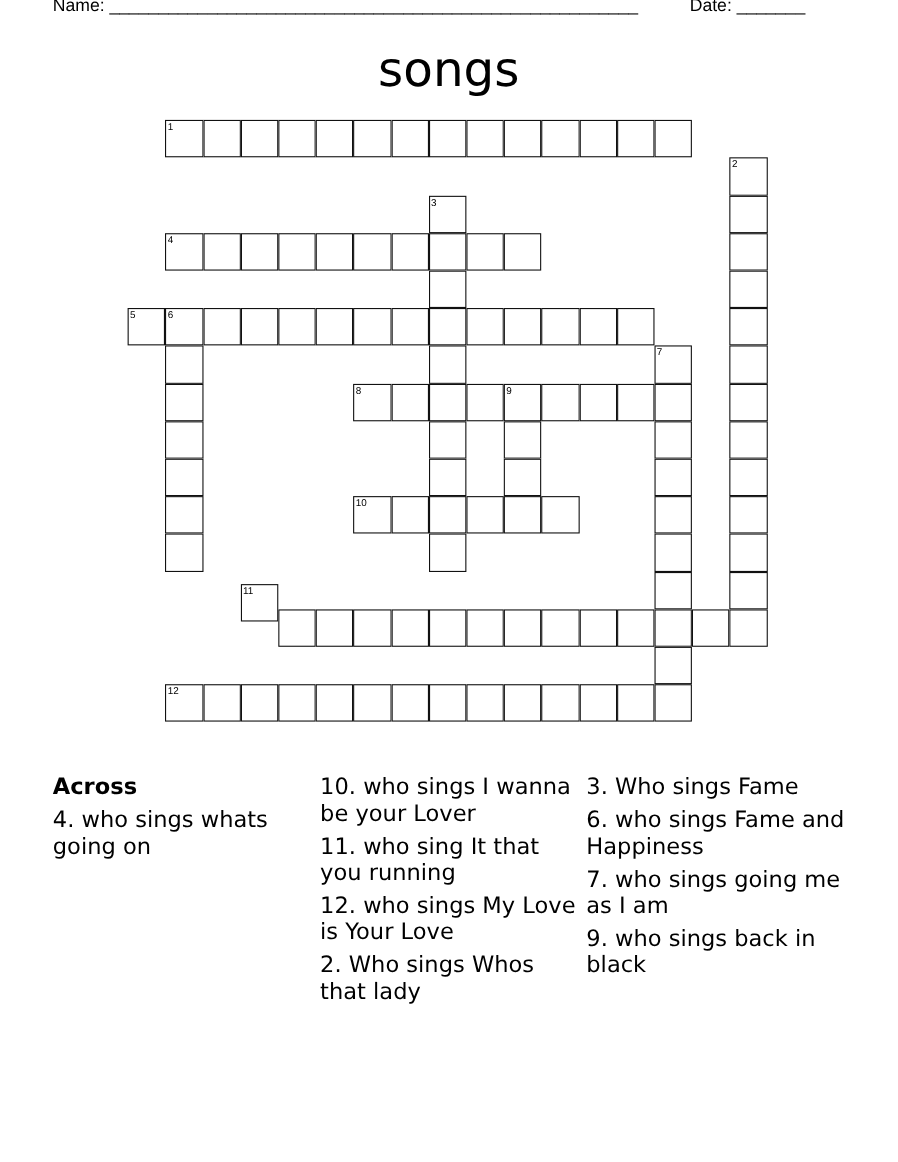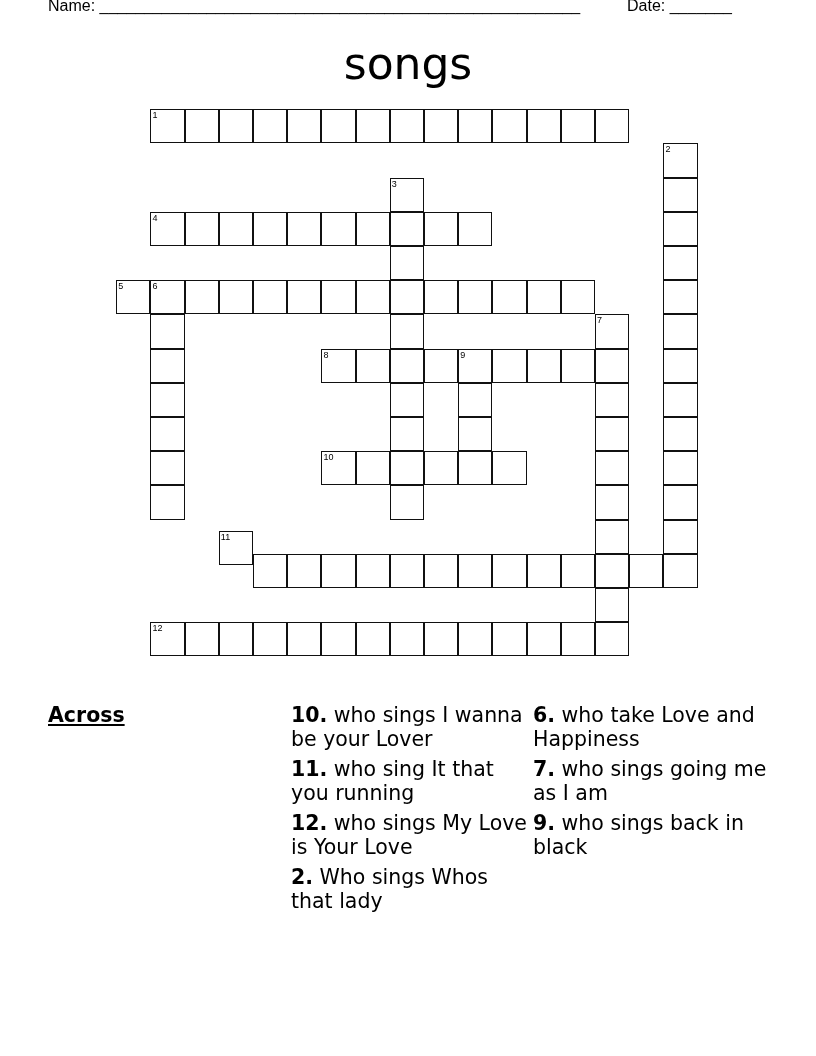--- a/index.html
+++ b/index.html
@@ -7,22 +7,22 @@
   .hdr { position:absolute; top:-3px; font-family:"Liberation Sans", sans-serif; font-size:16px; }
   .hdr.name { left:48px; }
   .hdr.date { left:627px; }
   .title { position:absolute; top:36px; left:0; width:816px; text-align:center; font-family:"DejaVu Sans", sans-serif; font-size:44px; line-height:56px; }
   #grid { position:absolute; left:117px; top:110px; }
   .cell { position:absolute; width:34.2px; height:34.2px; box-sizing:border-box; border:1.6px solid #111; background:#fff; margin-left:-0.8px; margin-top:-0.8px; }
   .cell .num { position:absolute; left:1px; top:0px; font-family:"Liberation Sans", sans-serif; font-size:9px; line-height:10px; }
   .clues { position:absolute; top:703px; width:240px; font-family:"DejaVu Sans", sans-serif; font-size:20.5px; line-height:24px; }
   .col1 { left:48px; } .col2 { left:291px; } .col3 { left:533px; }
   .clue { margin-bottom:6px; }
-  .clue b { font-weight:bold; }
-  .heading { font-weight:bold; text-decoration:underline; margin-bottom:6px; }
+  .clue b { font-weight:normal; }
+  .heading { font-weight:bold; margin-bottom:6px; }
 </style>
 </head>
 <body>
 
 <div class="hdr name">Name: ______________________________________________________</div>
 <div class="hdr date">Date: _______</div>
 <div class="title">songs</div>
 
 <div id="grid">
     <div class="cell" style="left: 34.2px; top: 0px;">
@@ -160,26 +160,28 @@
     <div class="cell" style="left: 273.6px; top: 513px;"></div>
     <div class="cell" style="left: 307.8px; top: 513px;"></div>
     <div class="cell" style="left: 342px; top: 513px;"></div>
     <div class="cell" style="left: 376.2px; top: 513px;"></div>
     <div class="cell" style="left: 410.4px; top: 513px;"></div>
     <div class="cell" style="left: 444.6px; top: 513px;"></div>
   </div>
 
 <div class="clues col1">
   <div class="heading">Across</div>
+  <div class="clue"><b>4.</b><span> who sings whats going on</span></div>
 </div>
 
 <div class="clues col2">
   <div class="clue"><b>10.</b><span> who sings I wanna be your Lover</span></div>
   <div class="clue"><b>11.</b><span> who sing It that you running</span></div>
   <div class="clue"><b>12.</b><span> who sings My Love is Your Love</span></div>
   <div class="clue"><b>2.</b><span> Who sings Whos that lady</span></div>
 </div>
 
 <div class="clues col3">
-  <div class="clue"><b>6.</b><span> who take Love and Happiness</span></div>
+  <div class="clue"><b>3.</b><span> Who sings Fame</span></div>
+  <div class="clue"><b>6.</b><span> who sings Fame and Happiness</span></div>
   <div class="clue"><b>7.</b><span> who sings going me as I am</span></div>
   <div class="clue"><b>9.</b><span> who sings back in black</span></div>
 </div>
 
 </body></html>

